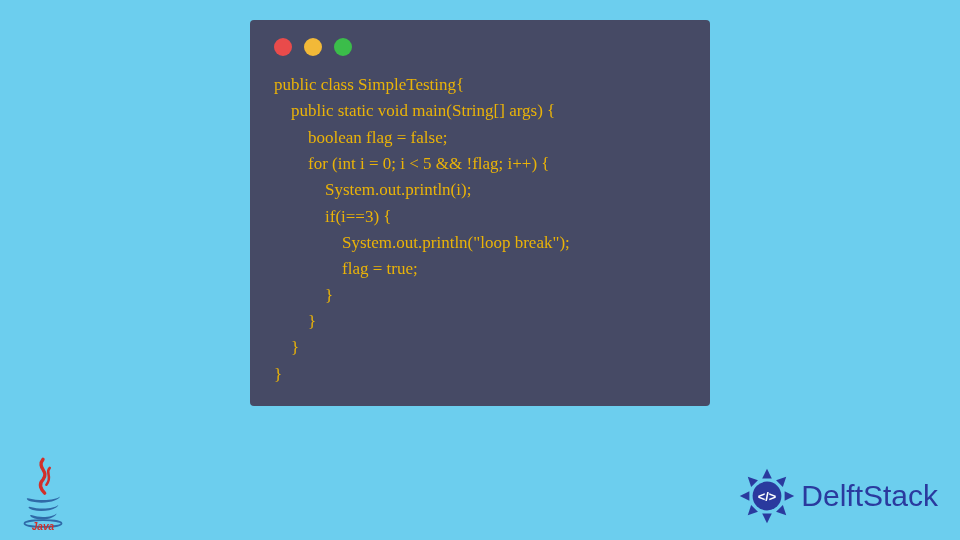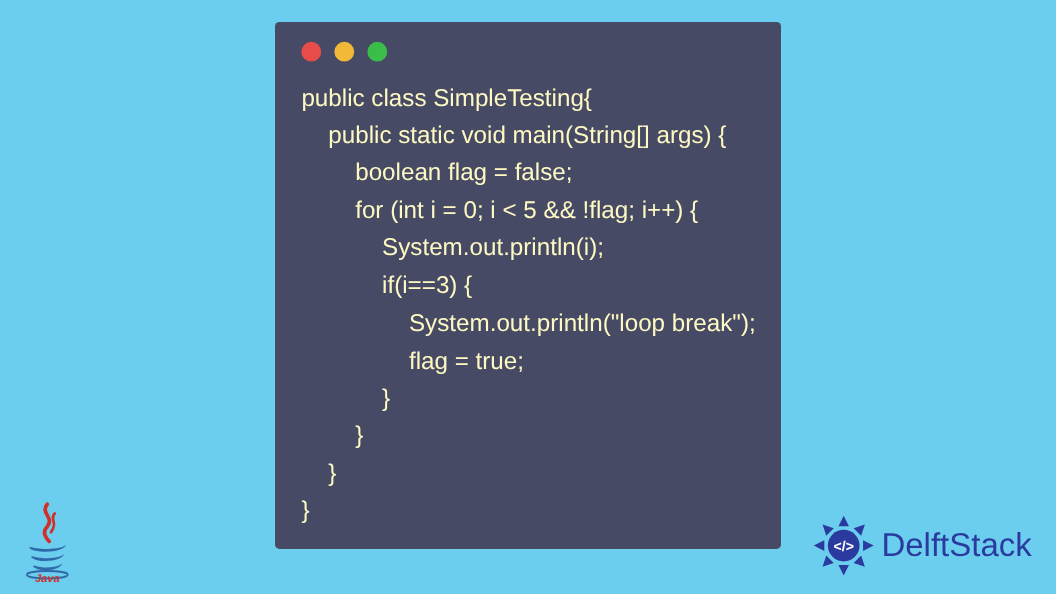--- a/index.html
+++ b/index.html
@@ -28,26 +28,26 @@
     }
     .dot {
       width: 18px;
       height: 18px;
       border-radius: 50%;
     }
     .dot.red    { background: #e94b4b; }
     .dot.yellow { background: #f2b938; }
     .dot.green  { background: #3bbd4a; }
     .code {
-      color: #fef9c3;
-      font-size: 22px;
+      color: #eab308;
+      font-size: 17px;
       line-height: 1.55;
       padding: 10px 24px 0 24px;
       white-space: pre;
-      font-family: Liberation Sans, sans-serif;
+      font-family: Liberation Serif, serif;
     }
     .java-logo {
       position: absolute;
       left: 16px;
       bottom: 6px;
       width: 54px;
       font-style: italic;
     }
     .delft {
       position: absolute;

